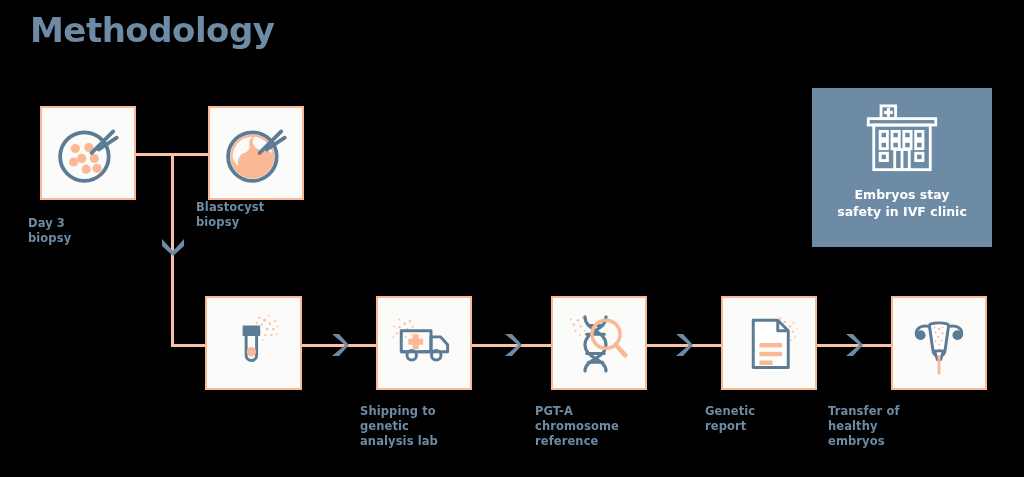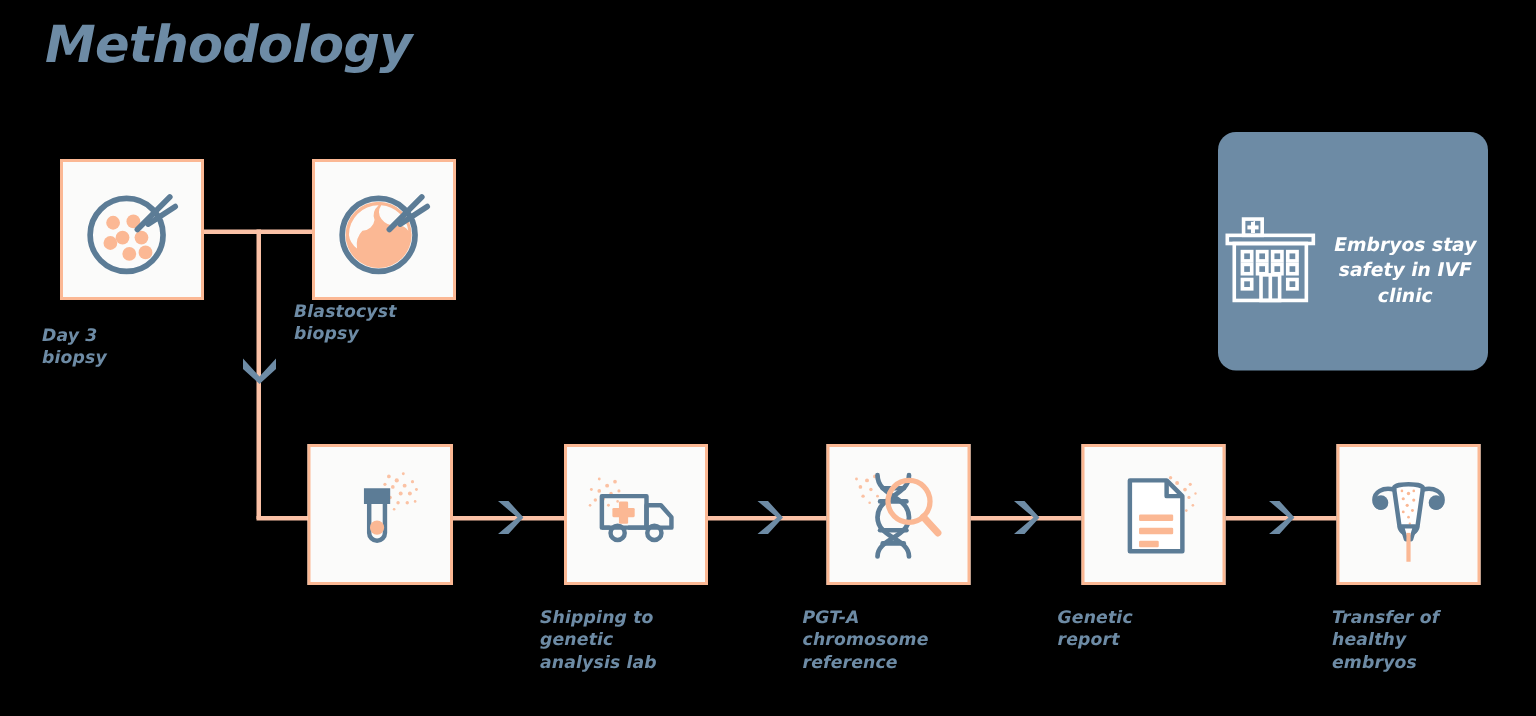--- a/index.html
+++ b/index.html
@@ -12,21 +12,20 @@
     font-family: "DejaVu Sans", "Liberation Sans", sans-serif;
     overflow: hidden;
     position: relative;
   }
 
   #stage {
     position: absolute;
     inset: 0;
     width: 822px;
     height: 477px;
-    font-style: italic;
   }
 
   
   #page-title {
     position: absolute;
     left: 30px;
     top: 10px;
     font-size: 34px;
     font-weight: 700;
     letter-spacing: -0.5px;
@@ -79,25 +78,24 @@
 
   
   #clinic-panel {
     position: absolute;
     left: 812px;
     top: 88px;
     width: 180px;
     height: 159px;
     background: #6d8ba5;
     display: flex;
-    flex-direction: row;
+    flex-direction: column;
     align-items: center;
     justify-content: flex-start;
     padding-top: 16px;
-    border-radius: 12px;
   }
   #clinic-caption {
     margin-top: 10px;
     text-align: center;
     color: #ffffff;
     font-size: 12.5px;
     font-weight: 700;
     line-height: 1.35;
     white-space: pre-line;
   }
@@ -343,17 +341,17 @@
           <circle cx="41" cy="47" r="0.9"></circle>
       </g>
       <path d="M29 21 C20 19, 14 23, 14 29 C14 34, 19 36, 22 33" fill="none" stroke="#5c7c96" stroke-width="3.4" stroke-linecap="round"></path>
       <path d="M51 21 C60 19, 66 23, 66 29 C66 34, 61 36, 58 33" fill="none" stroke="#5c7c96" stroke-width="3.4" stroke-linecap="round"></path>
       <circle cx="19" cy="31" r="5.6" fill="#5c7c96"></circle>
       <circle cx="61" cy="31" r="5.6" fill="#5c7c96"></circle>
       <path d="M35 49 h10 l-3 10 h-4 z" fill="#ffffff" stroke="#5c7c96" stroke-width="3.2" stroke-linejoin="round"></path>
       <line x1="40" y1="54" x2="40" y2="76" stroke="#fbb894" stroke-width="3.2"></line>
     </svg>
   </div>
-  <div class="node-label" style="left:888px; top:404px; width:128px;">Transfer of
+  <div class="node-label" style="left:828px; top:404px; width:128px;">Transfer of
 healthy
 embryos</div>
 
 </div>
 
 </body></html>

